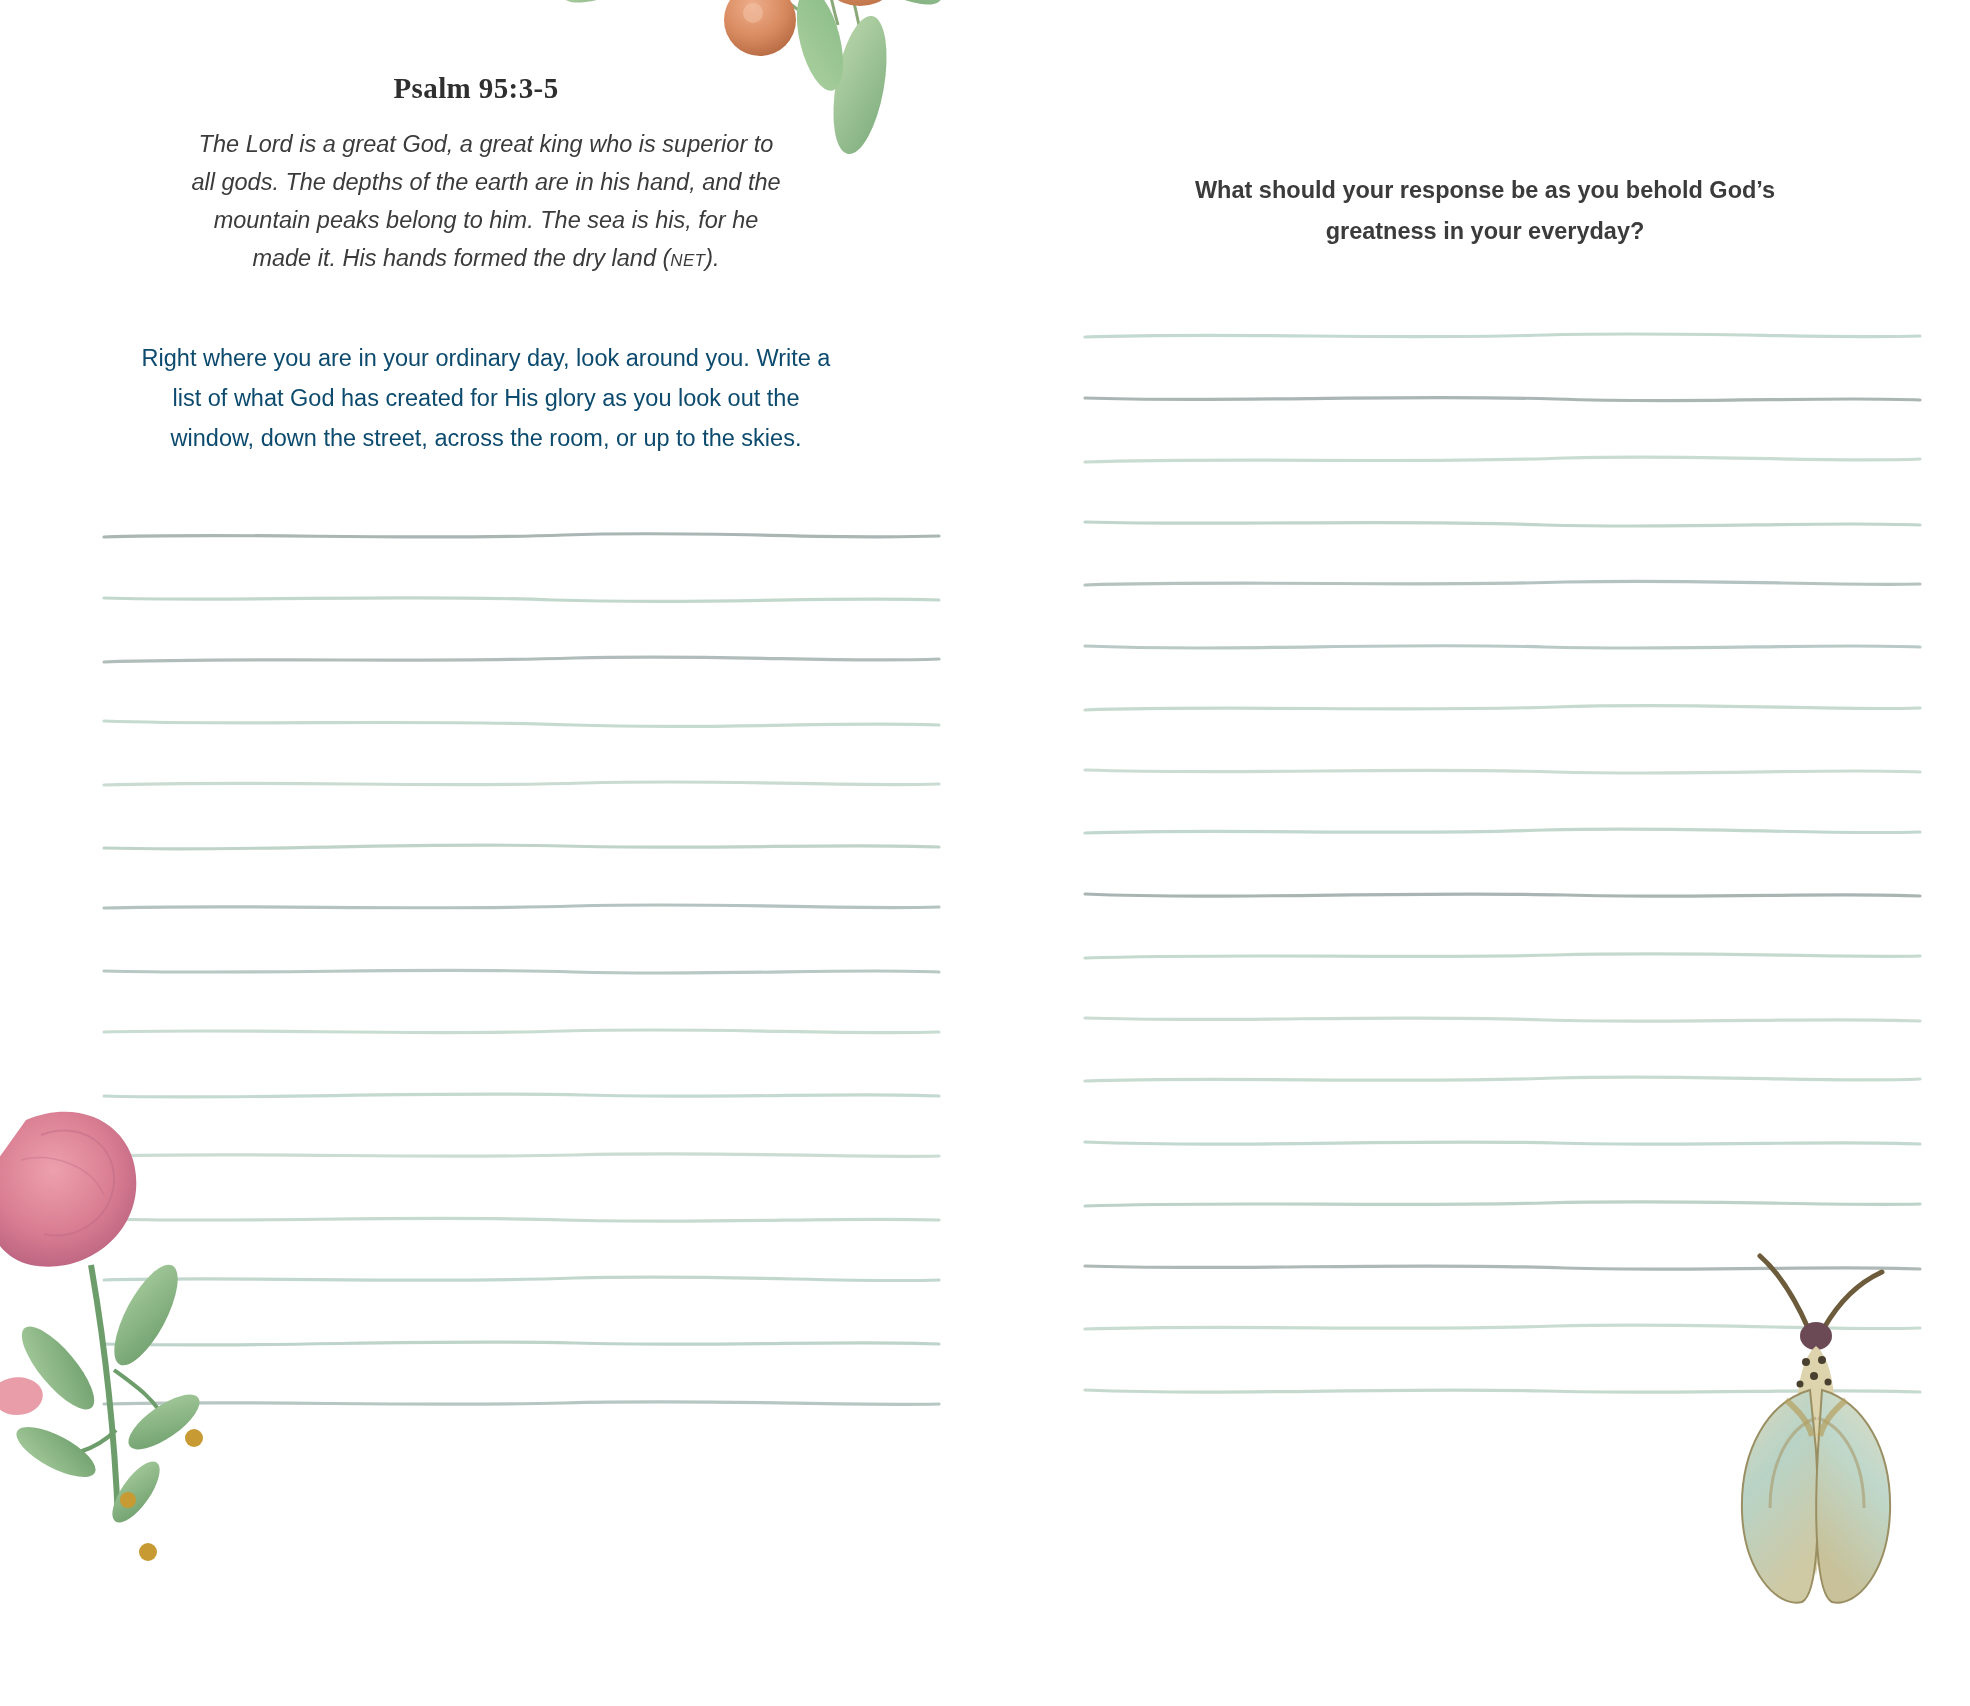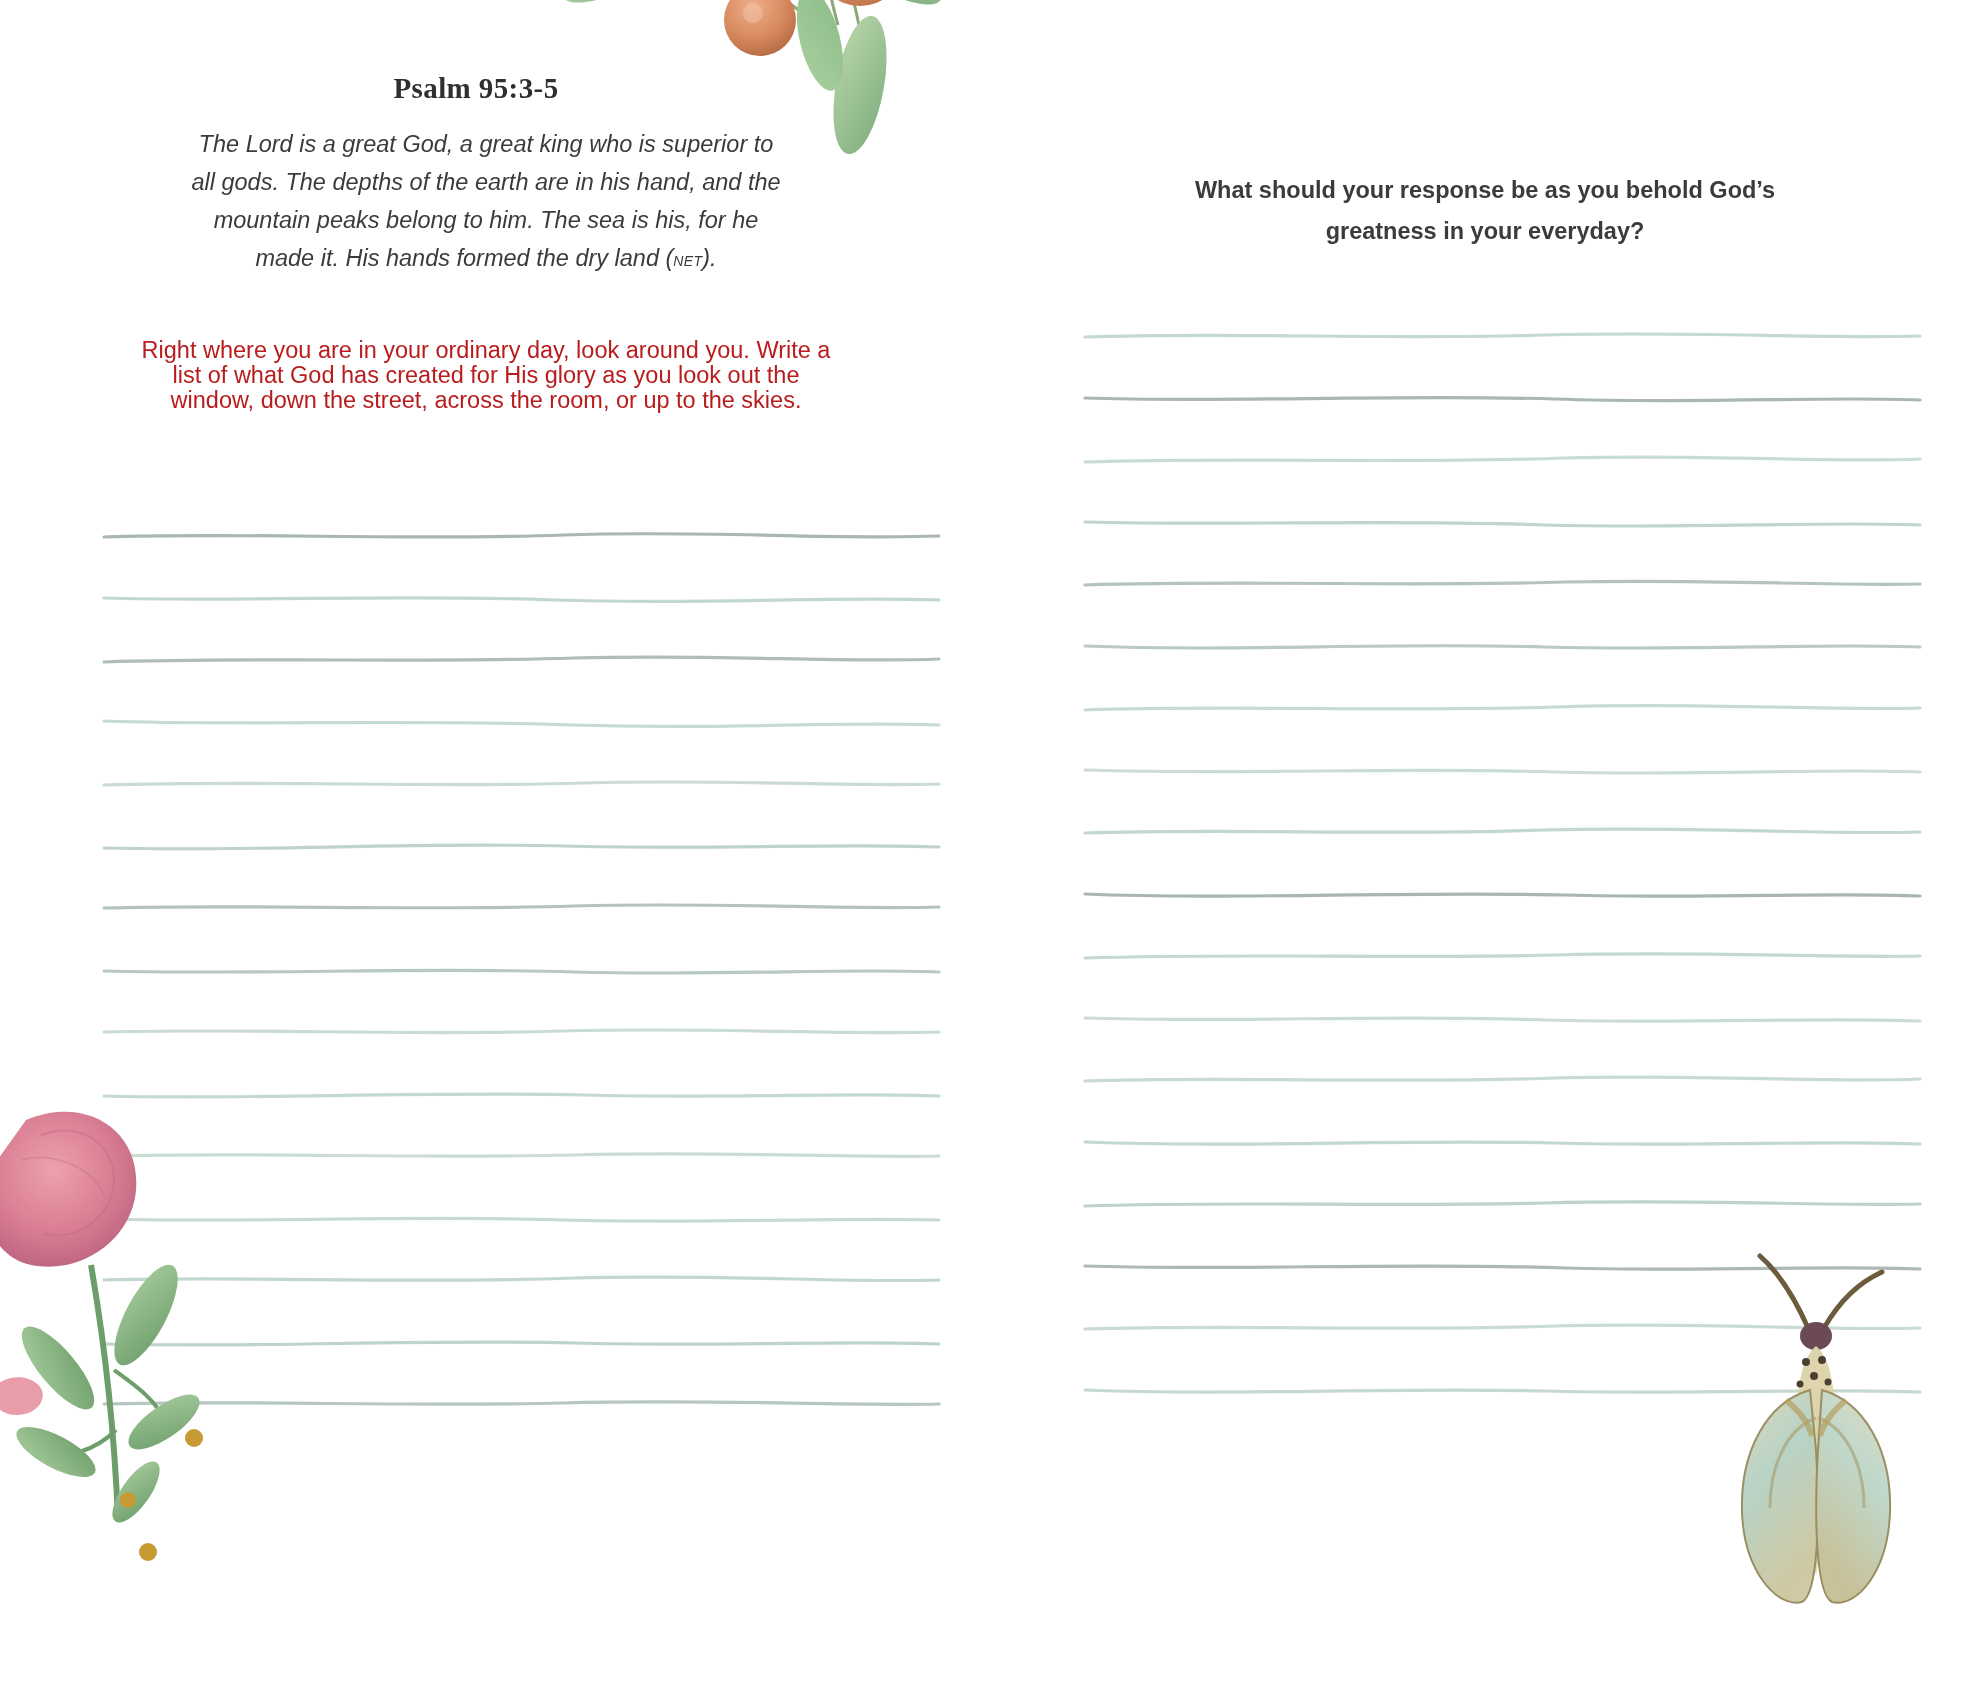--- a/index.html
+++ b/index.html
@@ -58,34 +58,34 @@
     left: 150px;
     top: 125px;
     width: 600px;
     text-align: center;
     font-style: italic;
     font-size: 23.5px;
     line-height: 38px;
     color: #3b3b3b;
   }
   .verse .ref-small {
-    font-size: 14px;
+    font-size: 17px;
     font-style: italic;
     letter-spacing: 0.3px;
   }
 
   .prompt-left {
     position: absolute;
     left: 95px;
     top: 338px;
     width: 710px;
     text-align: center;
     font-size: 23.5px;
-    line-height: 25px;
-    color: #b91c1c;
+    line-height: 40px;
+    color: #0c4a6e;
   }
 
   .prompt-right {
     position: absolute;
     left: 180px;
     top: 170px;
     width: 640px;
     text-align: center;
     font-size: 23.5px;
     line-height: 41px;

